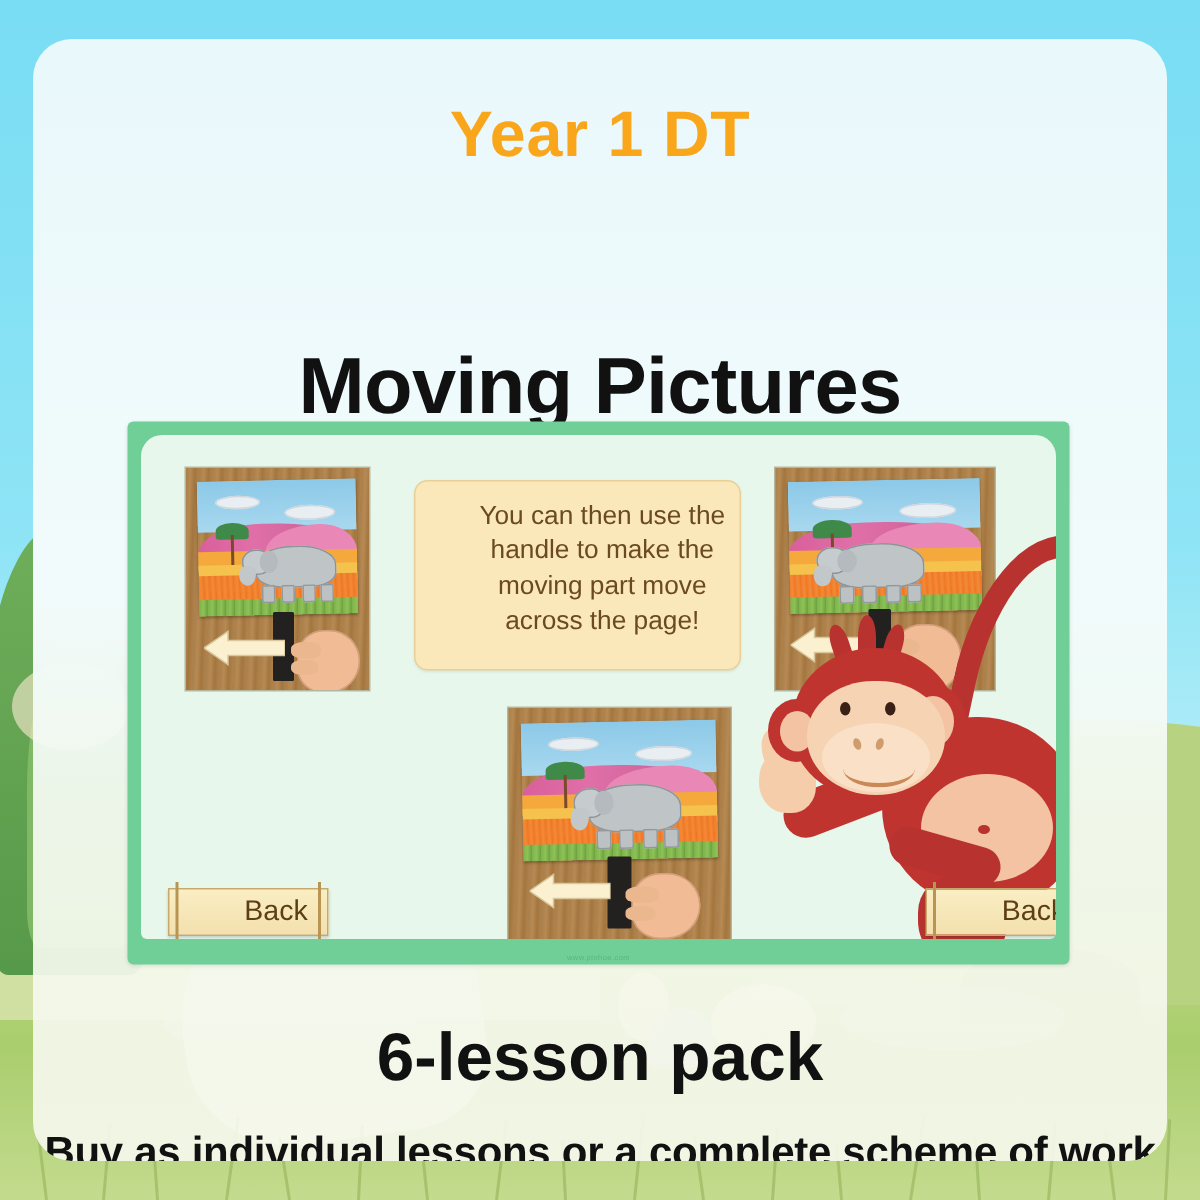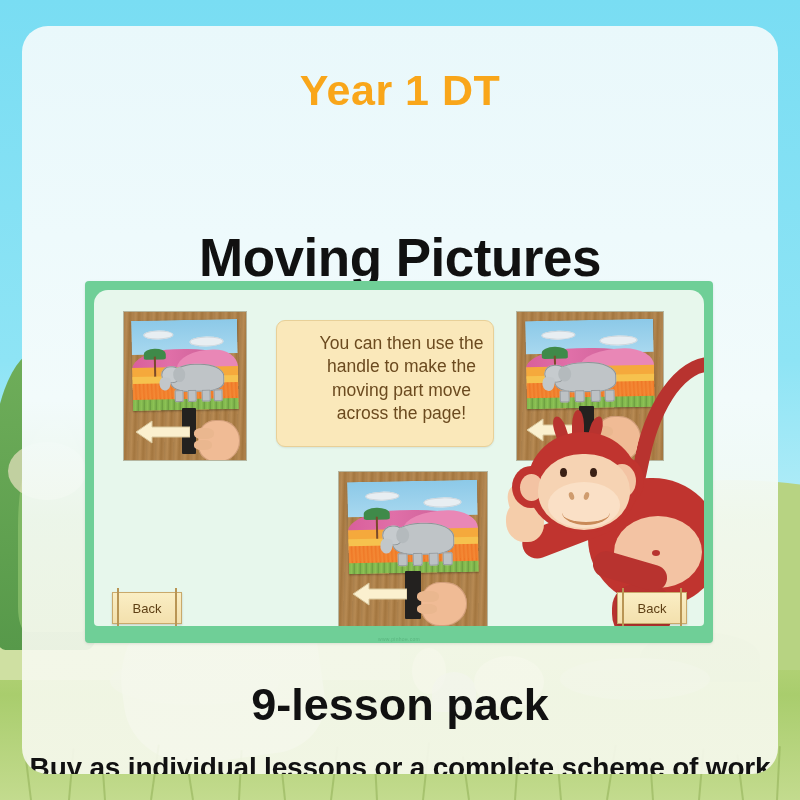--- a/index.html
+++ b/index.html
@@ -106,23 +106,23 @@
   .cream-box{position:absolute;background:#fae8ba;border:1px solid #e8d098;
              border-radius:9px;color:#6b4a1f;text-align:center;
              font-size:17.5px;line-height:1.33;padding:11px 9px;box-sizing:border-box;
              box-shadow:0 1px 2px rgba(0,0,0,.08);}
   .brown-box{position:absolute;background:#96581a;border-radius:9px;
              color:#fdf2dc;text-align:center;font-size:14.5px;line-height:1.3;
              padding:9px 7px;box-sizing:border-box;box-shadow:0 1px 2px rgba(0,0,0,.15);}
 
   
   .banner{position:absolute;background:linear-gradient(#faeec4,#f3e0ad);
-          border:1px solid #c9a96b;color:#5d3f14;font-size:13px;
+          border:1px solid #c9a96b;color:#5d3f14;font-size:19px;
           display:flex;align-items:center;justify-content:center;
-          box-shadow:0 1px 2px rgba(0,0,0,.18);}
+          box-shadow:0 1px 2px rgba(0,0,0,.18);padding-left:37px;}
   .banner::before,.banner::after{content:"";position:absolute;top:-5px;bottom:-5px;
           width:2px;background:#b99554;}
   .banner::before{left:4px;} .banner::after{right:4px;}
 
   
   .monkey{position:absolute;left:470px;top:350px;width:250px;height:270px;}
   .mk{position:absolute;}
   .mk-tail{left:148px;top:-52px;width:86px;height:150px;
            border:15px solid #b8332f;border-radius:60% 60% 0 0/80% 80% 0 0;
            border-bottom:none;transform:rotate(12deg);}
@@ -351,17 +351,17 @@
           <div class="mk mk-smile"></div>
         </div>
 
         <div class="banner" style="left:18px;top:302px;width:68px;height:30px;">Back</div>
         <div class="banner" style="left:523px;top:302px;width:68px;height:30px;">Back</div>
 
       </div>
       <div class="slide-watermark">www.pinhoe.com</div>
     </div>
 
-    <div class="pack">9-lesson pack</div>
+    <div class="pack">6-lesson pack</div>
     <div class="tagline">Buy as individual lessons or a complete scheme of work</div>
 
   </div>
 </div>
 
 </body></html>

